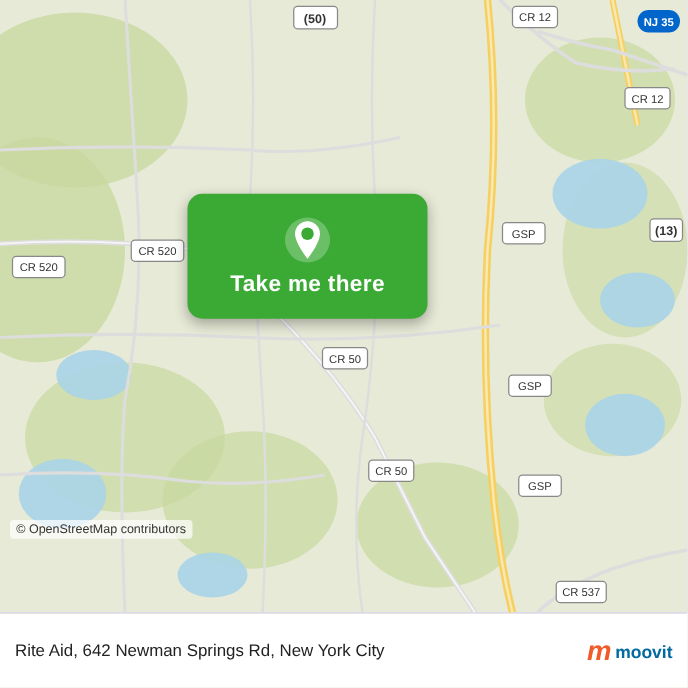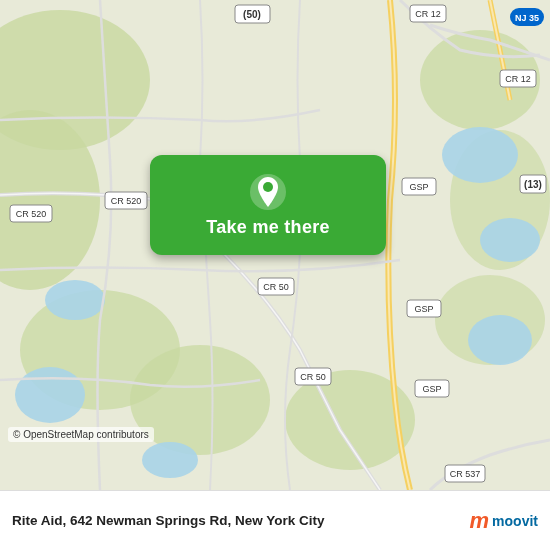--- a/index.html
+++ b/index.html
@@ -26,21 +26,21 @@
       height: 100%;
       position: absolute;
       top: 0;
       left: 0;
     }
 
     #take-me-there-btn {
       position: absolute;
       top: 155px;
       left: 150px;
-      width: 236px;
+      width: 192px;
       height: 100px;
       background-color: #3aaa35;
       border-radius: 12px;
       display: flex;
       flex-direction: column;
       align-items: center;
       justify-content: center;
       cursor: pointer;
       border: none;
       box-shadow: 0 4px 10px rgba(0,0,0,0.3);
@@ -54,21 +54,21 @@
 
     .btn-label {
       color: white;
       font-size: 18px;
       font-weight: bold;
       letter-spacing: 0.3px;
     }
 
     #attribution {
       position: absolute;
-      bottom: 48px;
+      bottom: 59px;
       left: 8px;
       background: rgba(255,255,255,0.7);
       padding: 2px 5px;
       font-size: 10px;
       color: #333;
       border-radius: 3px;
     }
 
     #bottom-bar {
       width: 550px;
@@ -77,21 +77,21 @@
       display: flex;
       align-items: center;
       justify-content: space-between;
       padding: 0 12px;
       border-top: 1px solid #ddd;
     }
 
     #location-text {
       font-size: 13.5px;
       color: #222;
-      font-weight: bold;
+      font-weight: normal;
       flex: 1;
     }
 
     #moovit-logo {
       display: flex;
       align-items: center;
       gap: 3px;
     }
 
     .moovit-m {

